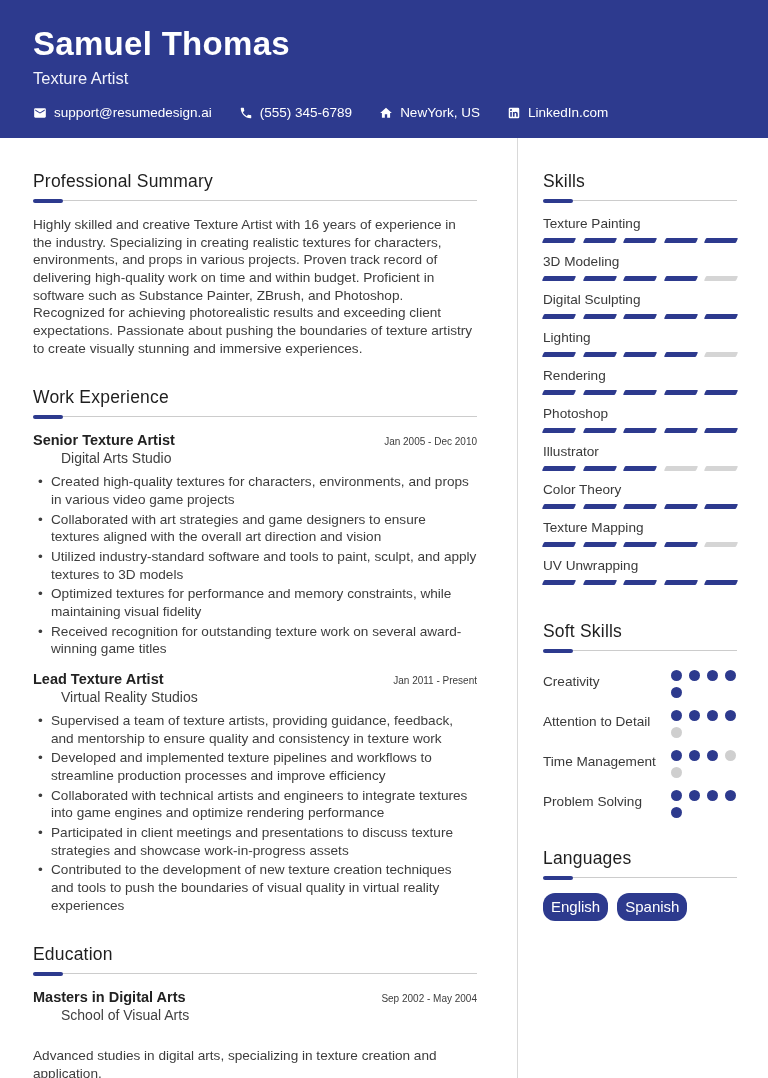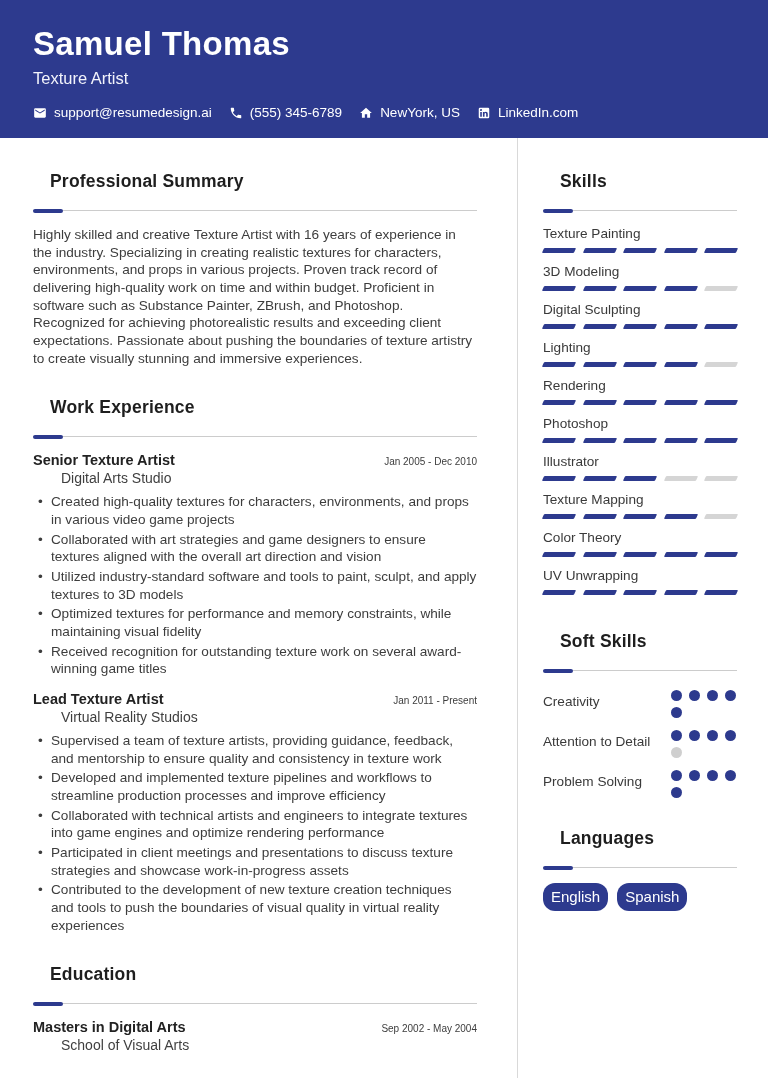--- a/index.html
+++ b/index.html
@@ -22,35 +22,35 @@
     height:138px;background:var(--primary);color:#fff;
     padding:26px 33px 0 33px;
   }
   .hdr h1{
     margin:0;font-size:33px;font-weight:700;letter-spacing:.3px;line-height:1.1;
   }
   .hdr .job-title{
     margin-top:7px;font-size:16.5px;color:#f2f3fb;
   }
   .contacts{
-    margin-top:17px;display:flex;align-items:center;gap:17px;font-size:13.5px;
+    margin-top:17px;display:flex;align-items:center;gap:27px;font-size:13.5px;
   }
   .contact{display:flex;align-items:center;gap:7px;color:#ffffff;}
   .contact svg{display:block;}
   
   .content{display:flex;align-items:stretch;height:940px;}
   .left{width:444px;margin-left:33px;}
   .divider{width:1px;background:var(--divider);margin-left:40px;}
   .right{flex:1;padding-left:25px;padding-right:31px;}
   
   section{margin-top:30px;}
   .left section:first-child, .right section:first-child{margin-top:33px;}
   .right section.soft{margin-top:36px;}
   h2{
-    margin:17px;font-size:17.5px;font-weight:700;color:var(--ink);letter-spacing:.2px;
+    margin:0;font-size:17.5px;font-weight:400;color:var(--ink);letter-spacing:.2px;
   }
   .rule{position:relative;height:4px;margin-top:7px;}
   .rule::before{content:"";position:absolute;left:0;right:0;top:1px;height:1px;background:var(--rule);}
   .rule::after{content:"";position:absolute;left:0;top:0;width:30px;height:4px;border-radius:2px;background:var(--primary);}
   
   .summary-text{margin:13px 0 0;font-size:13.6px;line-height:1.3;color:var(--body);}
   
   .entry{margin-top:13px;}
   .entry-head{display:flex;justify-content:space-between;align-items:baseline;}
   .entry-title{font-size:14.5px;font-weight:700;color:#222222;}
@@ -264,38 +264,38 @@
     <div class="skill-bar">
               <span class="seg filled"></span>
               <span class="seg filled"></span>
               <span class="seg filled"></span>
               <span class="seg"></span>
               <span class="seg"></span>
             </div>
   </div>
 
   <div class="skill">
+    <div class="skill-name">Color Theory</div>
+    <div class="skill-bar">
+              <span class="seg filled"></span>
+              <span class="seg filled"></span>
+              <span class="seg filled"></span>
+              <span class="seg filled"></span>
+              <span class="seg filled"></span>
+            </div>
+  </div>
+
+  <div class="skill">
     <div class="skill-name">Texture Mapping</div>
     <div class="skill-bar">
               <span class="seg filled"></span>
               <span class="seg filled"></span>
               <span class="seg filled"></span>
               <span class="seg filled"></span>
               <span class="seg"></span>
-            </div>
-  </div>
-
-  <div class="skill">
-    <div class="skill-name">Color Theory</div>
-    <div class="skill-bar">
-              <span class="seg filled"></span>
-              <span class="seg filled"></span>
-              <span class="seg filled"></span>
-              <span class="seg filled"></span>
-              <span class="seg filled"></span>
             </div>
   </div>
 
   <div class="skill">
     <div class="skill-name">UV Unwrapping</div>
     <div class="skill-bar">
               <span class="seg filled"></span>
               <span class="seg filled"></span>
               <span class="seg filled"></span>
               <span class="seg filled"></span>
@@ -324,20 +324,30 @@
     <div class="soft-name">Attention to Detail</div>
     <div class="dots">
               <span class="dot filled"></span>
               <span class="dot filled"></span>
               <span class="dot filled"></span>
               <span class="dot filled"></span>
               <span class="dot"></span>
             </div>
   </div>
 
+  <div class="soft-row">
+    <div class="soft-name">Time Management</div>
+    <div class="dots">
+              <span class="dot filled"></span>
+              <span class="dot filled"></span>
+              <span class="dot filled"></span>
+              <span class="dot"></span>
+              <span class="dot"></span>
+            </div>
+  </div>
 
   <div class="soft-row">
     <div class="soft-name">Problem Solving</div>
     <div class="dots">
               <span class="dot filled"></span>
               <span class="dot filled"></span>
               <span class="dot filled"></span>
               <span class="dot filled"></span>
               <span class="dot filled"></span>
             </div>

